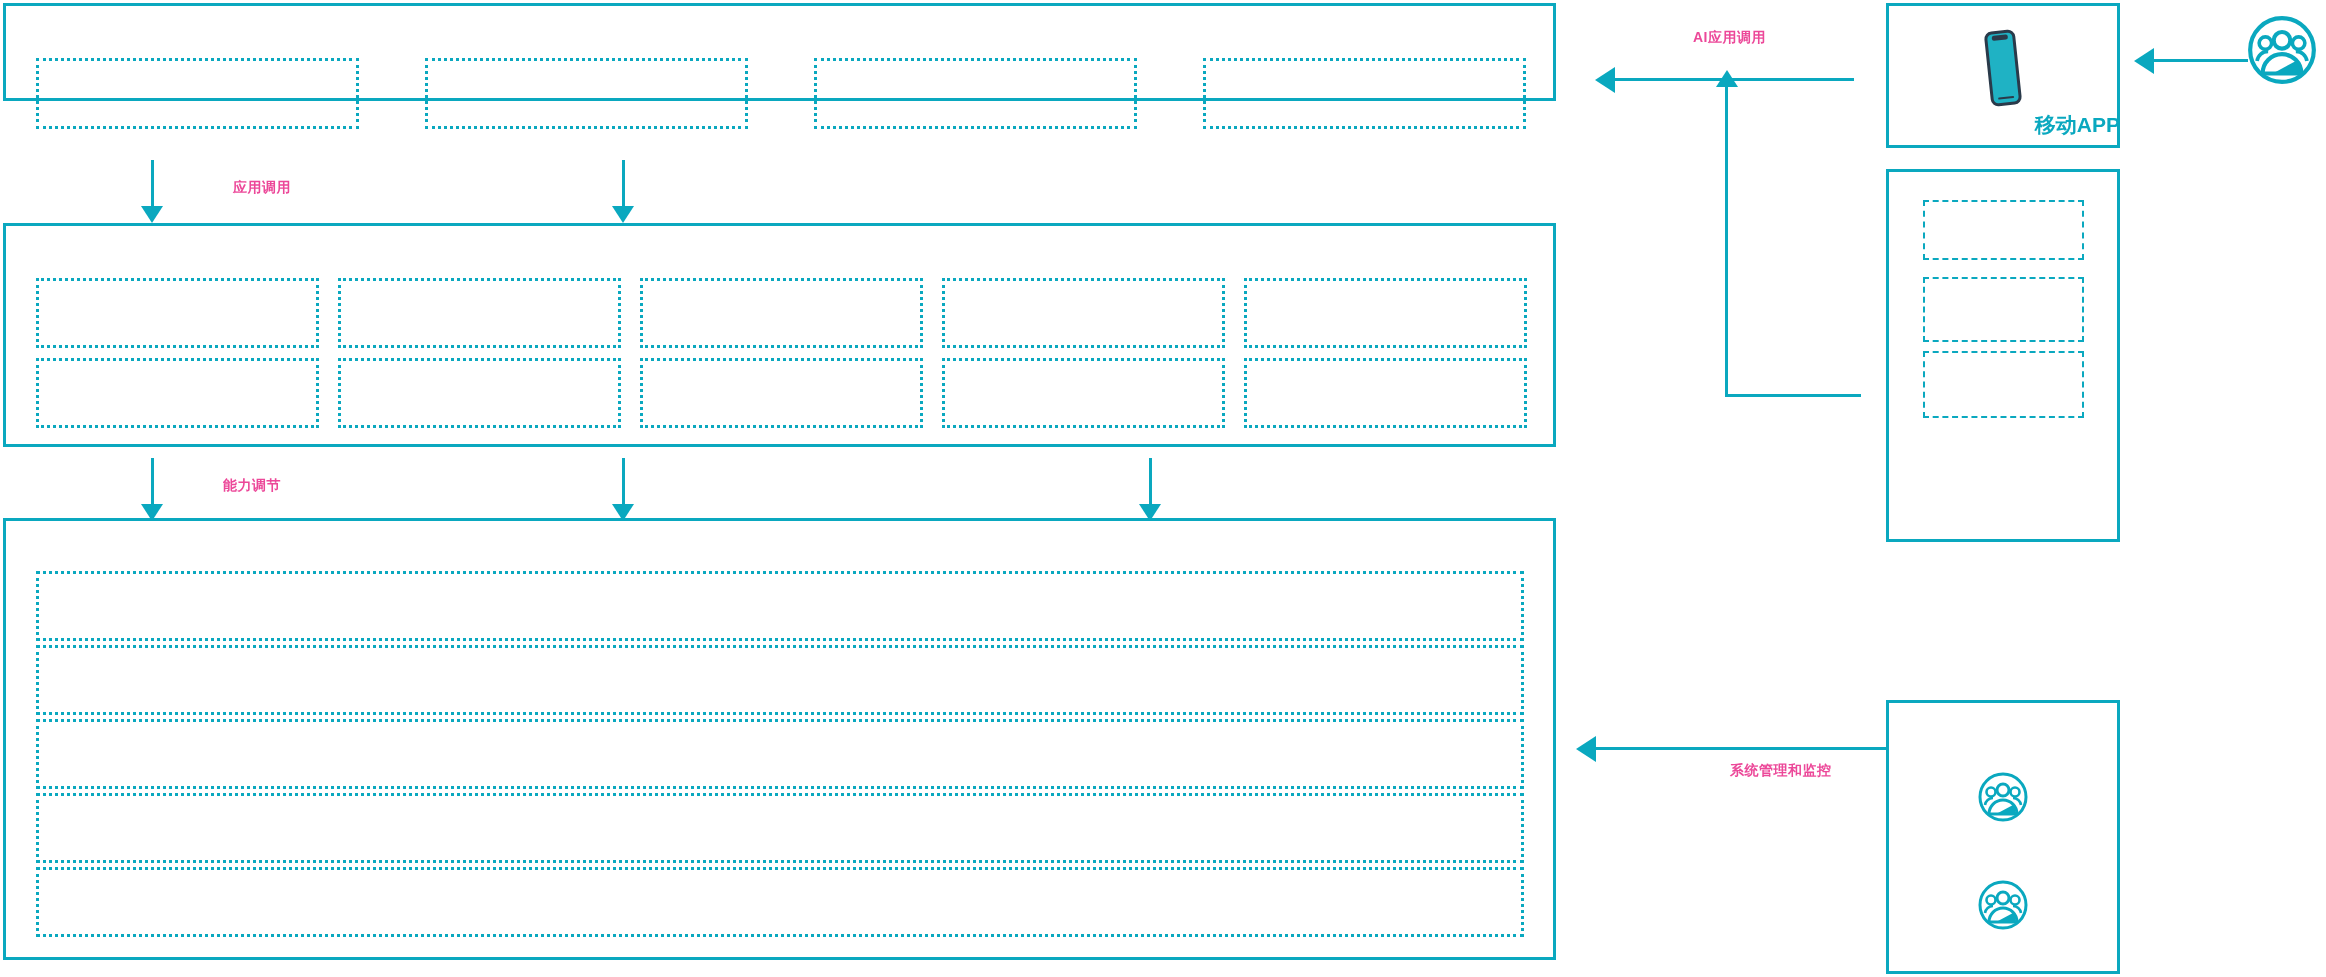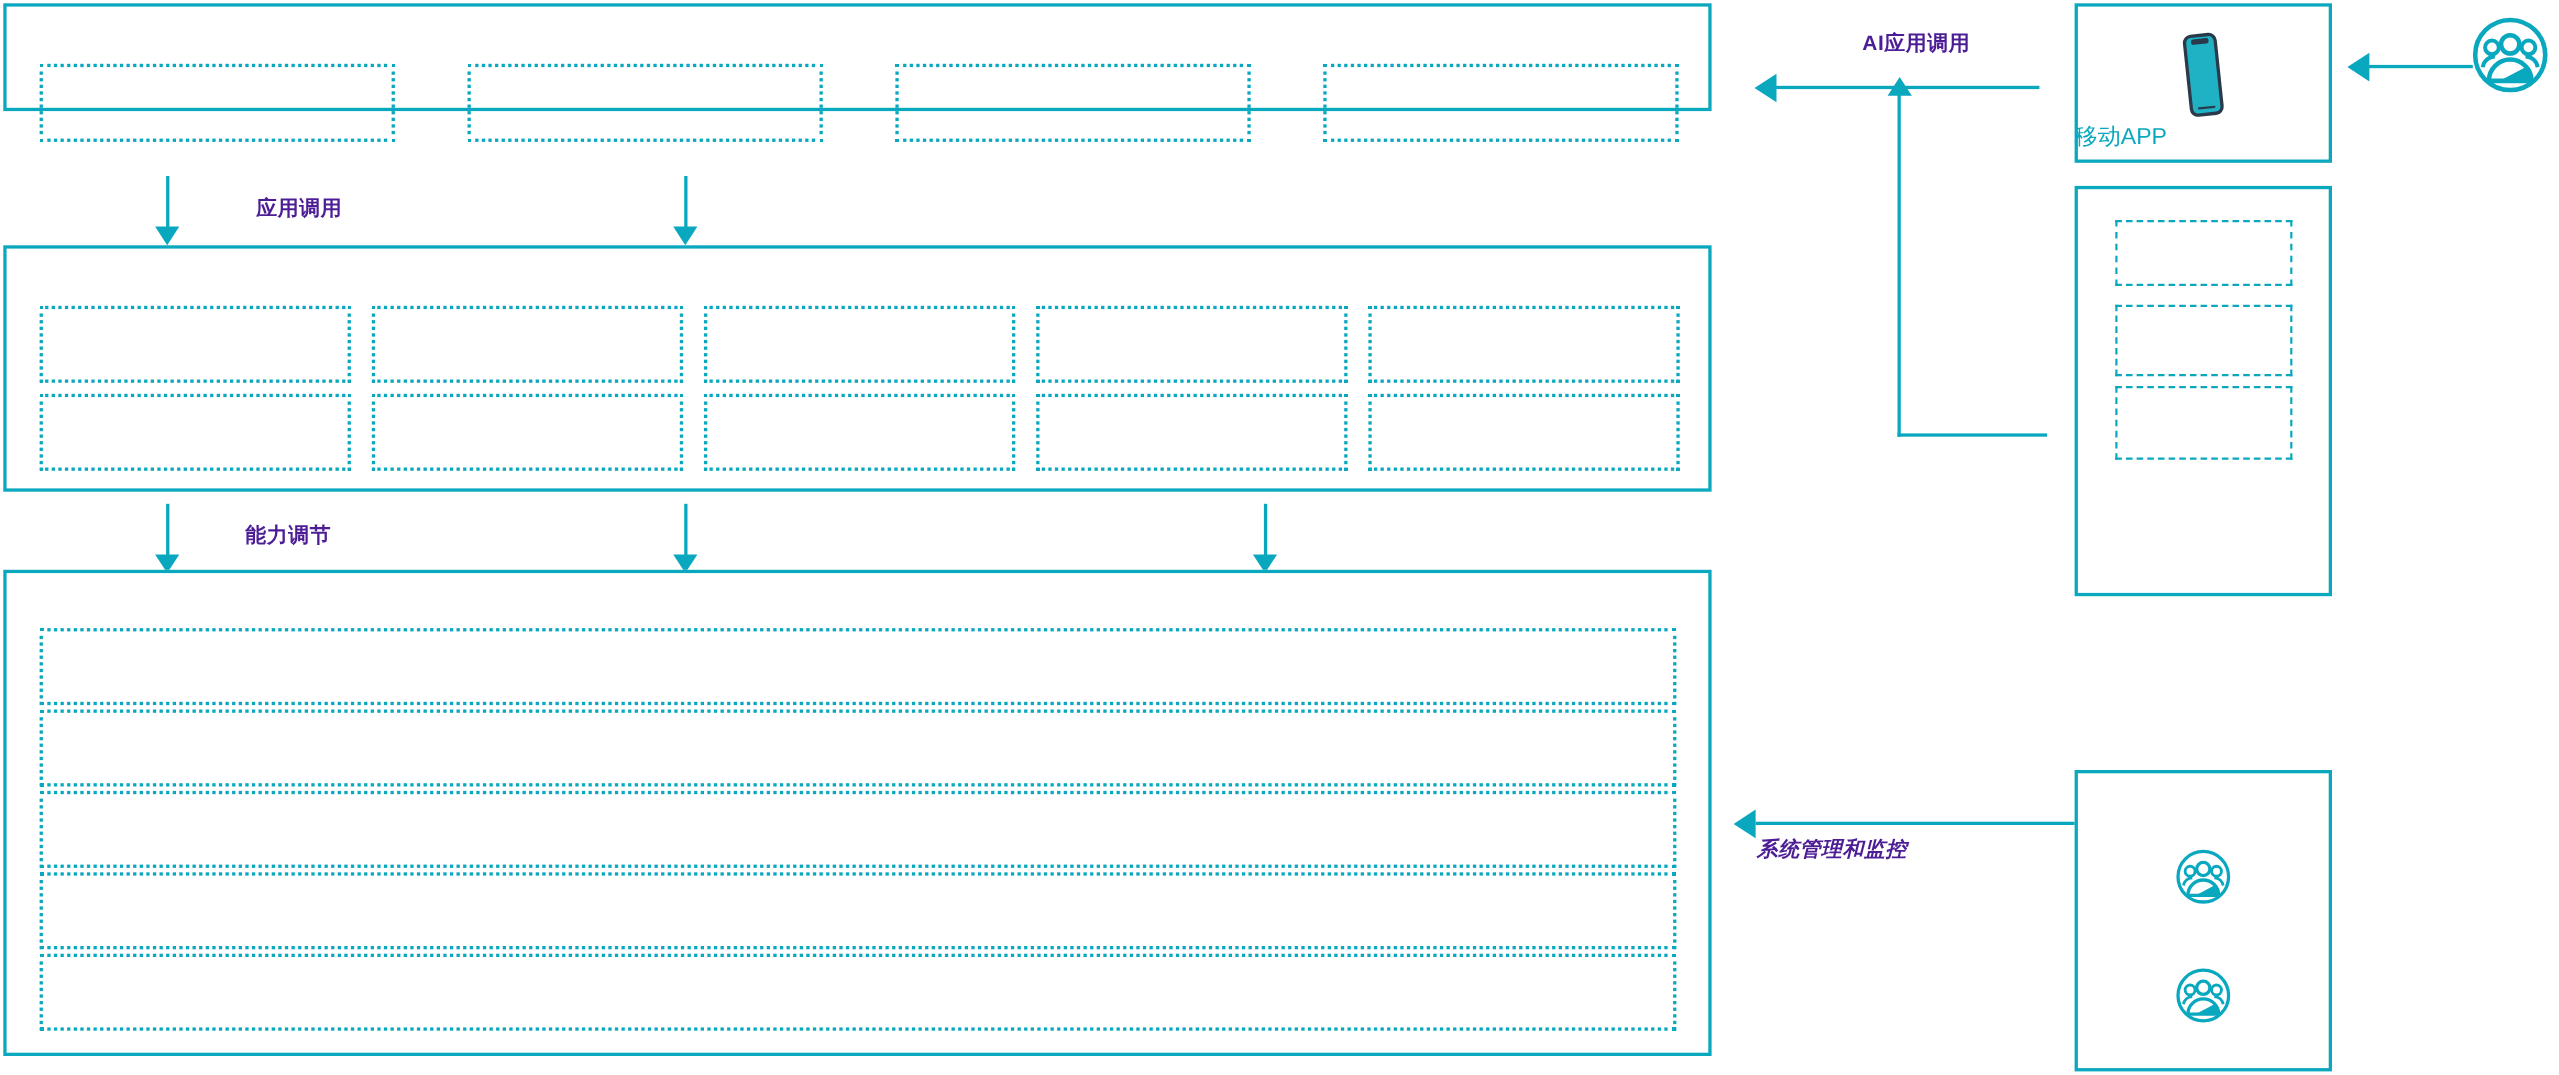--- a/index.html
+++ b/index.html
@@ -38,34 +38,34 @@
   }
   .card {
     position: absolute;
     box-sizing: border-box;
     border: 3px solid #0aa8bf;
     background: #ffffff;
   }
 
   .label {
     position: absolute;
-    color: #4c1d95;
-    font-size: 19px;
+    color: #ec4899;
+    font-size: 14px;
     font-weight: bold;
     white-space: nowrap;
     letter-spacing: 0.5px;
     line-height: 1;
   }
   .card-label {
     position: absolute;
     color: #0aa8bf;
     font-size: 21px;
-    font-weight: normal;
+    font-weight: bold;
     white-space: nowrap;
-    text-align: left;
+    text-align: right;
     line-height: 1;
   }
 
   
   .vline {
     position: absolute;
     width: 3px;
     background: #0aa8bf;
   }
   .hline {
@@ -262,15 +262,15 @@
   <div class="hline" style="left:1614px; top:78px; width:240px;"></div>
   <div class="arrow-left" style="left:1595px; top:67px;"></div>
   <div class="label" style="left:1693px; top:30px;">AI应用调用</div>
 
   <div class="vline" style="left:1725px; top:85px; height:312px;"></div>
   <div class="arrow-up" style="left:1716px; top:70px;"></div>
   <div class="hline" style="left:1725px; top:394px; width:136px;"></div>
 
   <div class="hline" style="left:1596px; top:747px; width:290px;"></div>
   <div class="arrow-left" style="left:1576px; top:736px;"></div>
-  <div class="label" style="left:1597px; top:763px;font-style:italic;">系统管理和监控</div>
+  <div class="label" style="left:1730px; top:763px;">系统管理和监控</div>
 
 </div>
 
 </body></html>

